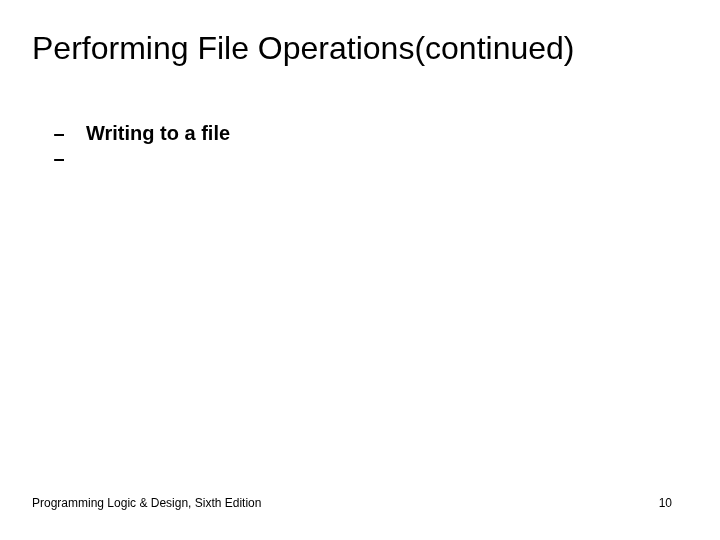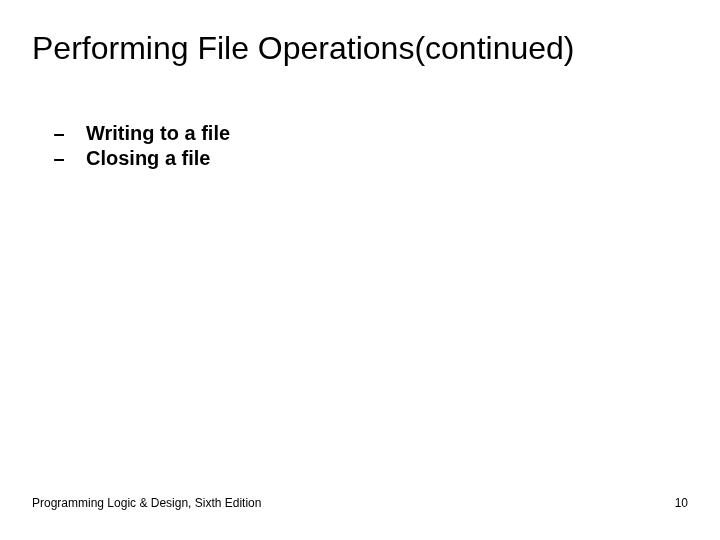--- a/index.html
+++ b/index.html
@@ -61,21 +61,21 @@
     margin-bottom: 10px;
   }
   .footer-left {
     position: absolute;
     left: 32px;
     bottom: 30px;
     font-size: 12px;
   }
   .footer-right {
     position: absolute;
-    right: 32px;
+    right: 48px;
     bottom: 30px;
     font-size: 12px;
   }
 </style>
 </head>
 <body>
 
 <div class="slide">
 
   <div class="title">Performing File Operations(continued)</div>
@@ -83,21 +83,20 @@
   <div class="body">
 
     <div class="dash-item">
       <span class="dash">–</span>
       <span class="dash-label">Writing to a file</span>
     </div>
 
 
     <div class="dash-item">
       <span class="dash">–</span>
-      <span class="dash-label">Closing a file</span>
     </div>
 
   </div>
 
   <div class="footer-left">Programming Logic &amp; Design, Sixth Edition</div>
   <div class="footer-right">10</div>
 
 </div>
 
 </body></html>

